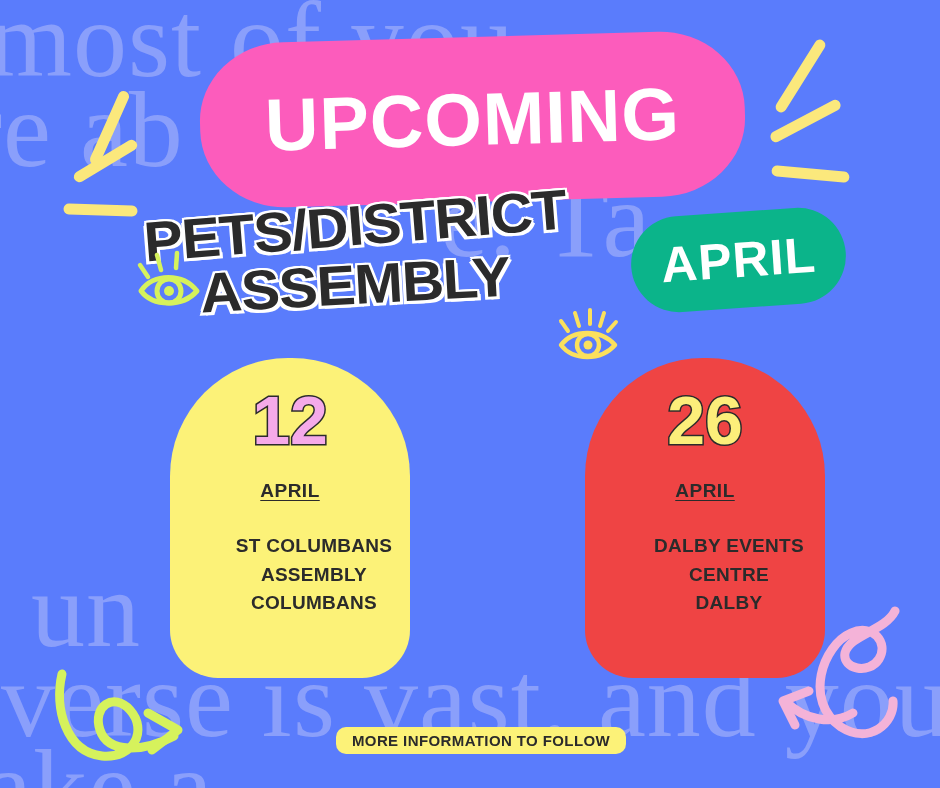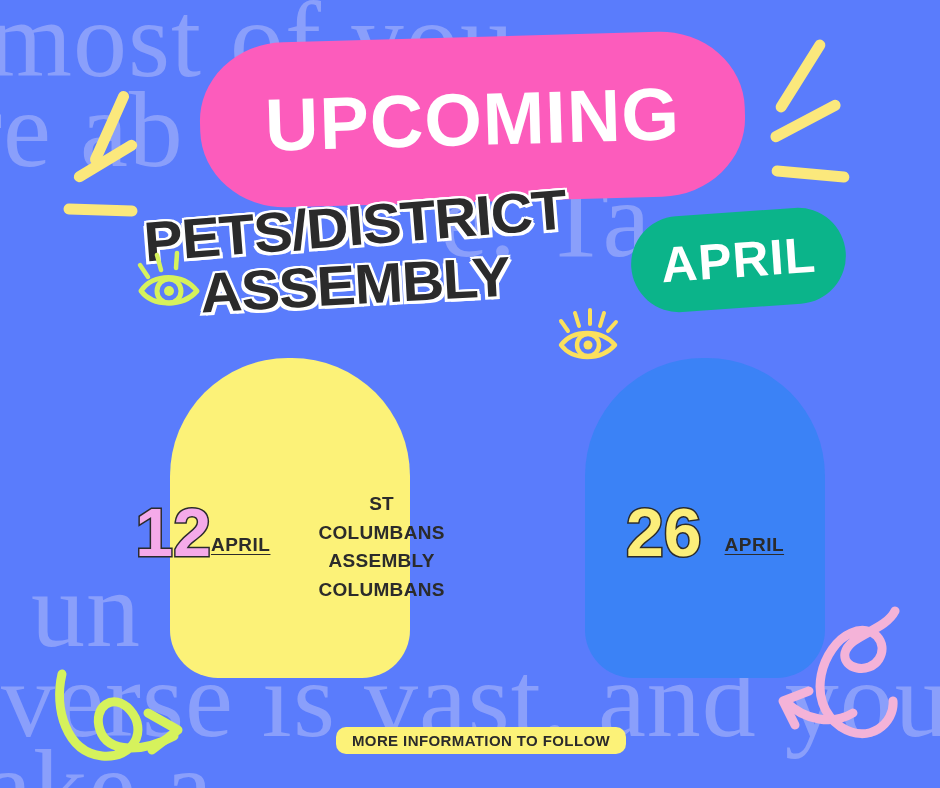--- a/index.html
+++ b/index.html
@@ -121,28 +121,27 @@
   #eye-doodle-left  { left: 133px; top: 243px; }
   #eye-doodle-right { left: 553px; top: 305px; }
 
   
   .date-card {
     position: absolute;
     width: 240px;
     height: 320px;
     border-radius: 118px 118px 48px 48px;
     display: flex;
-    flex-direction: row;
+    flex-direction: column;
     align-items: center;
     padding-top: 28px;
     box-sizing: border-box;
-    justify-content: center;
   }
   #date-card-1 { left: 170px; top: 358px; background: #fcf278; }
-  #date-card-2 { left: 585px; top: 358px; background: #3b82f6; gap: 23px; }
+  #date-card-2 { left: 585px; top: 358px; background: #ef4444; }
 
   .card-day {
     font-size: 68px;
     font-weight: 700;
     line-height: 1;
     letter-spacing: 0px;
     -webkit-text-stroke: 3px #2b2b2b;
     paint-order: stroke fill;
   }
   #card-day-1 { color: #f5aae9; }
@@ -256,20 +255,25 @@
     <span class="card-venue">
       <span>ST COLUMBANS</span><br>
       <span>ASSEMBLY</span><br>
       <span>COLUMBANS</span>
     </span>
   </div>
 
   <div class="date-card" id="date-card-2">
     <span class="card-day" id="card-day-2">26</span>
     <span class="card-month">APRIL</span>
+    <span class="card-venue">
+      <span>DALBY EVENTS</span><br>
+      <span>CENTRE</span><br>
+      <span>DALBY</span>
+    </span>
   </div>
 
   <span class="arrow-doodle" id="arrow-doodle-left">
     <svg width="162" height="108" viewBox="0 0 162 108" fill="none">
       <path d="M14 6 C6 40, 18 84, 54 88 C86 91, 100 62, 82 42 C66 24, 44 38, 52 62 C60 86, 96 84, 126 68" stroke="#d6f25c" stroke-width="9" stroke-linecap="round" fill="none"></path>
       <path d="M100 45 L130 62 L104 82" stroke="#d6f25c" stroke-width="9" stroke-linecap="round" stroke-linejoin="round" fill="none"></path>
     </svg>
   </span>
 
   <span class="arrow-doodle" id="arrow-doodle-right">

